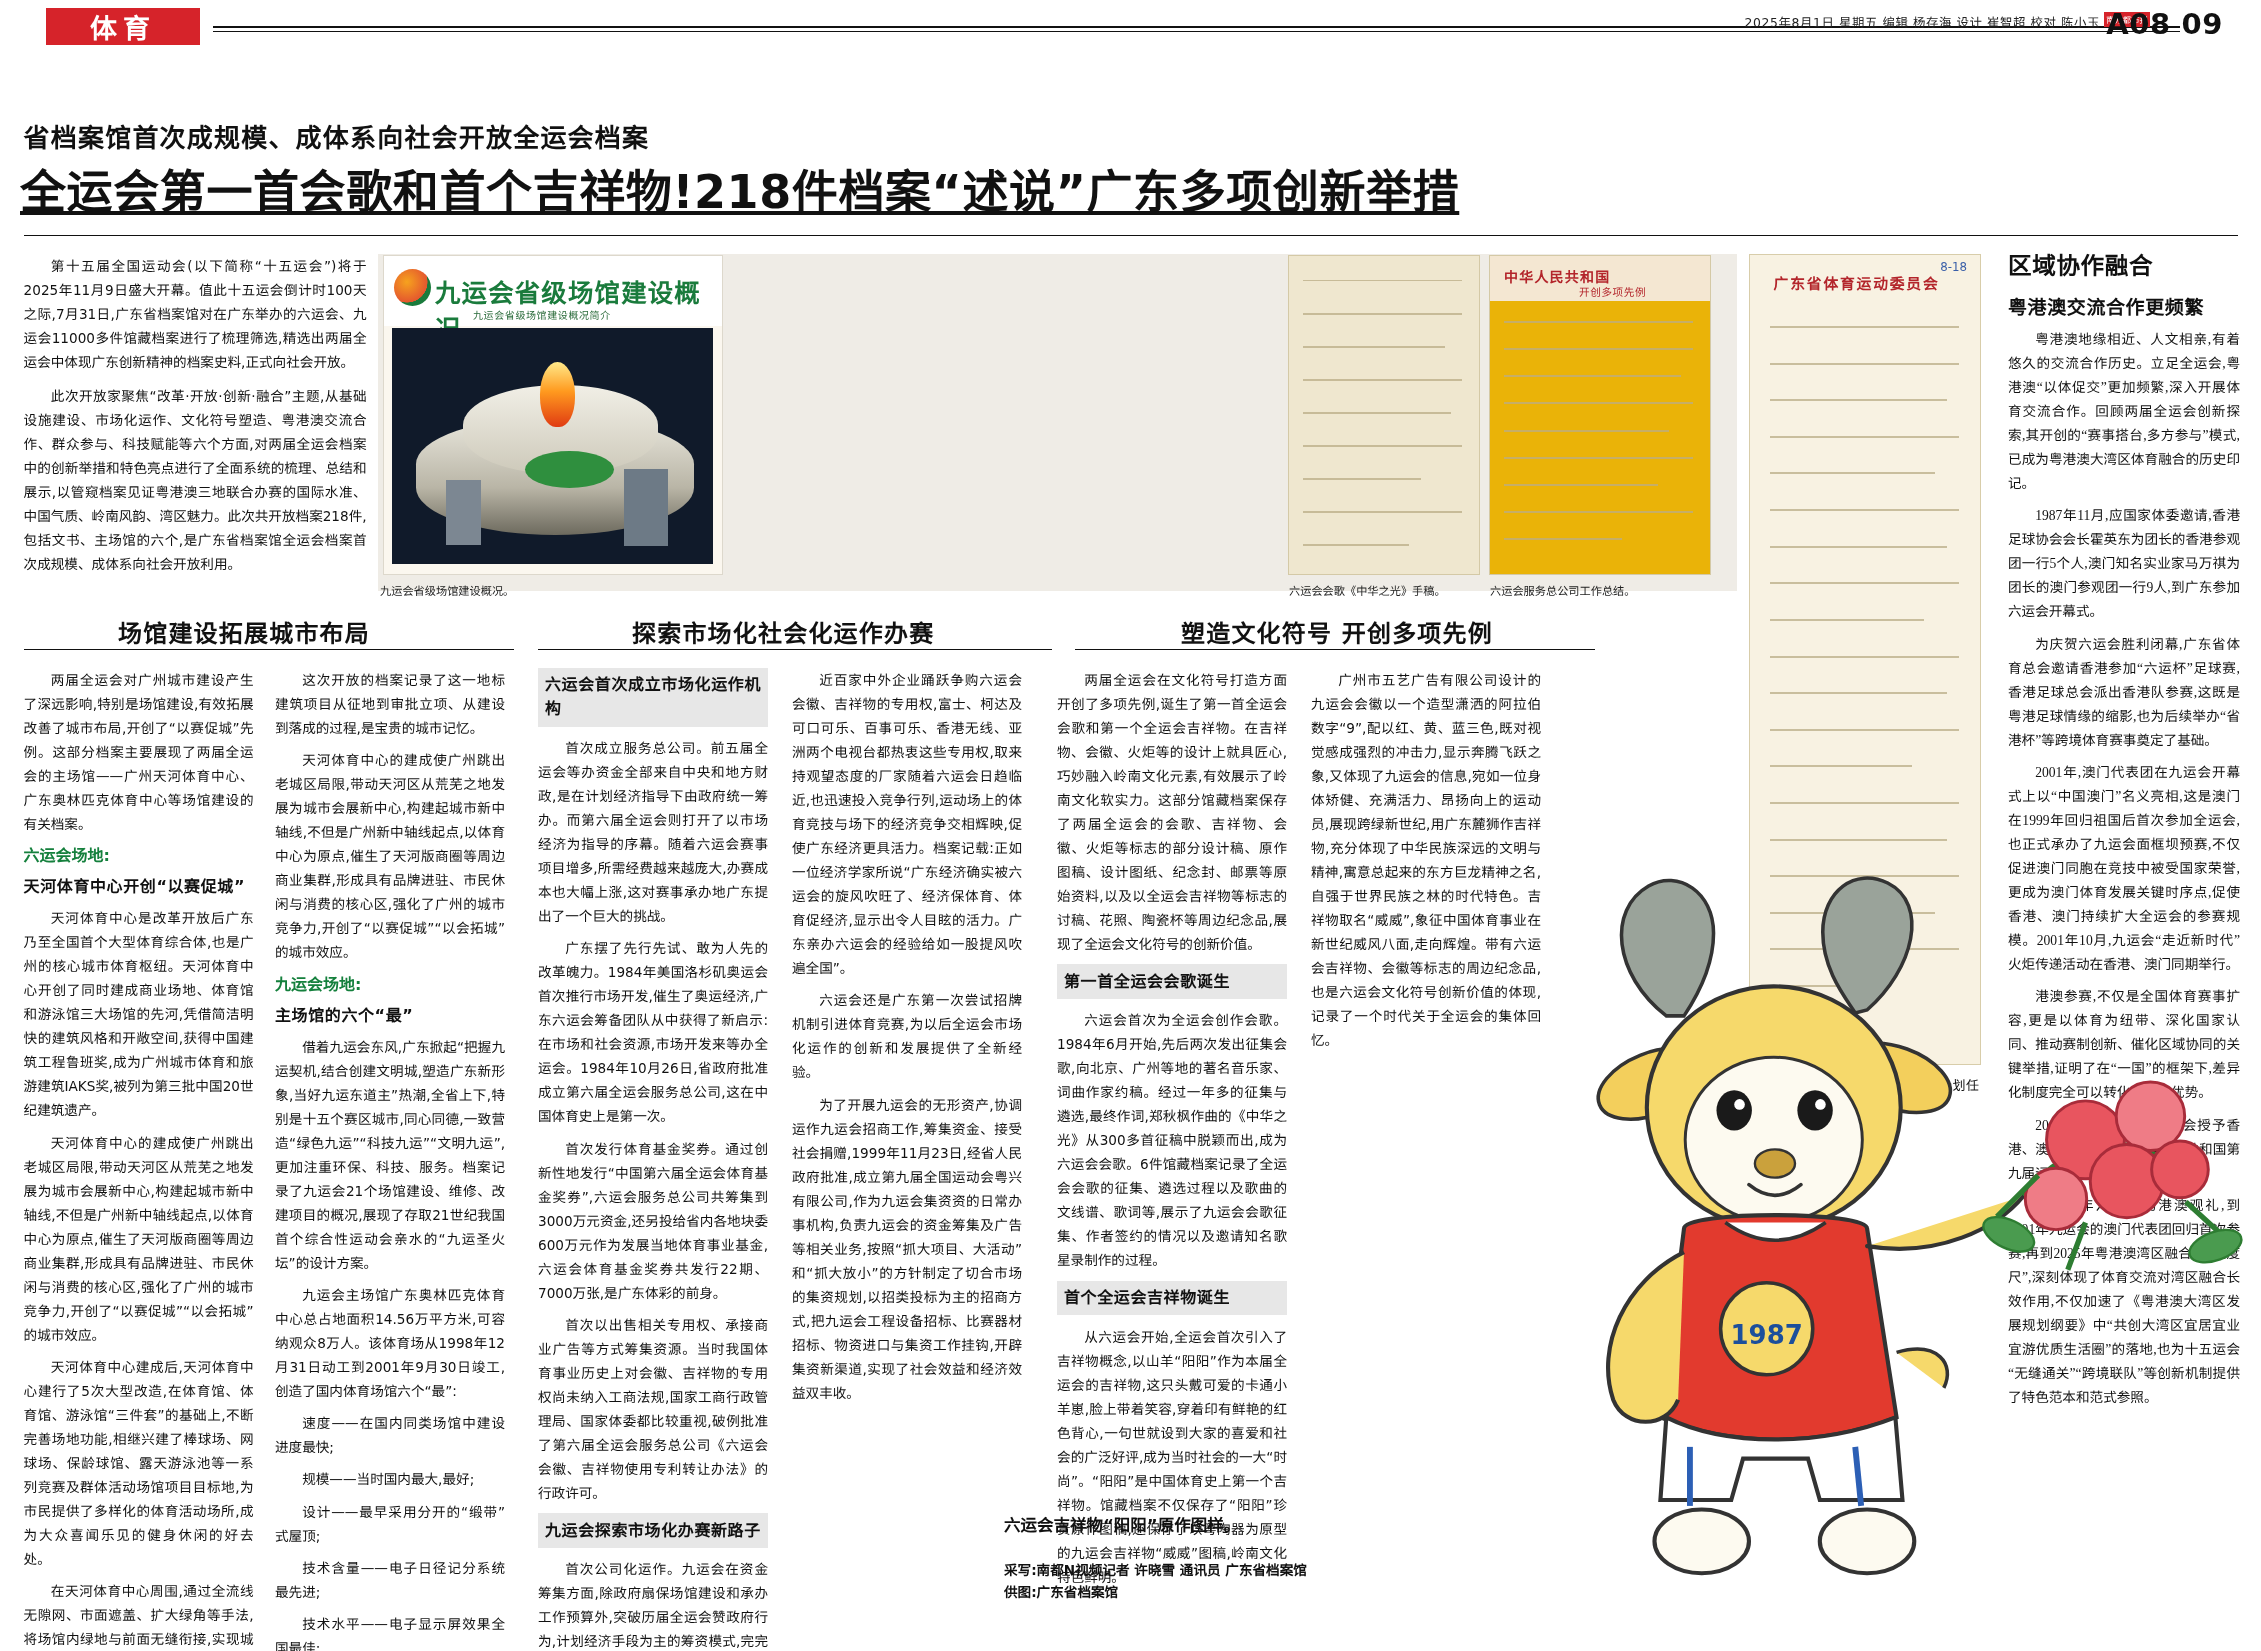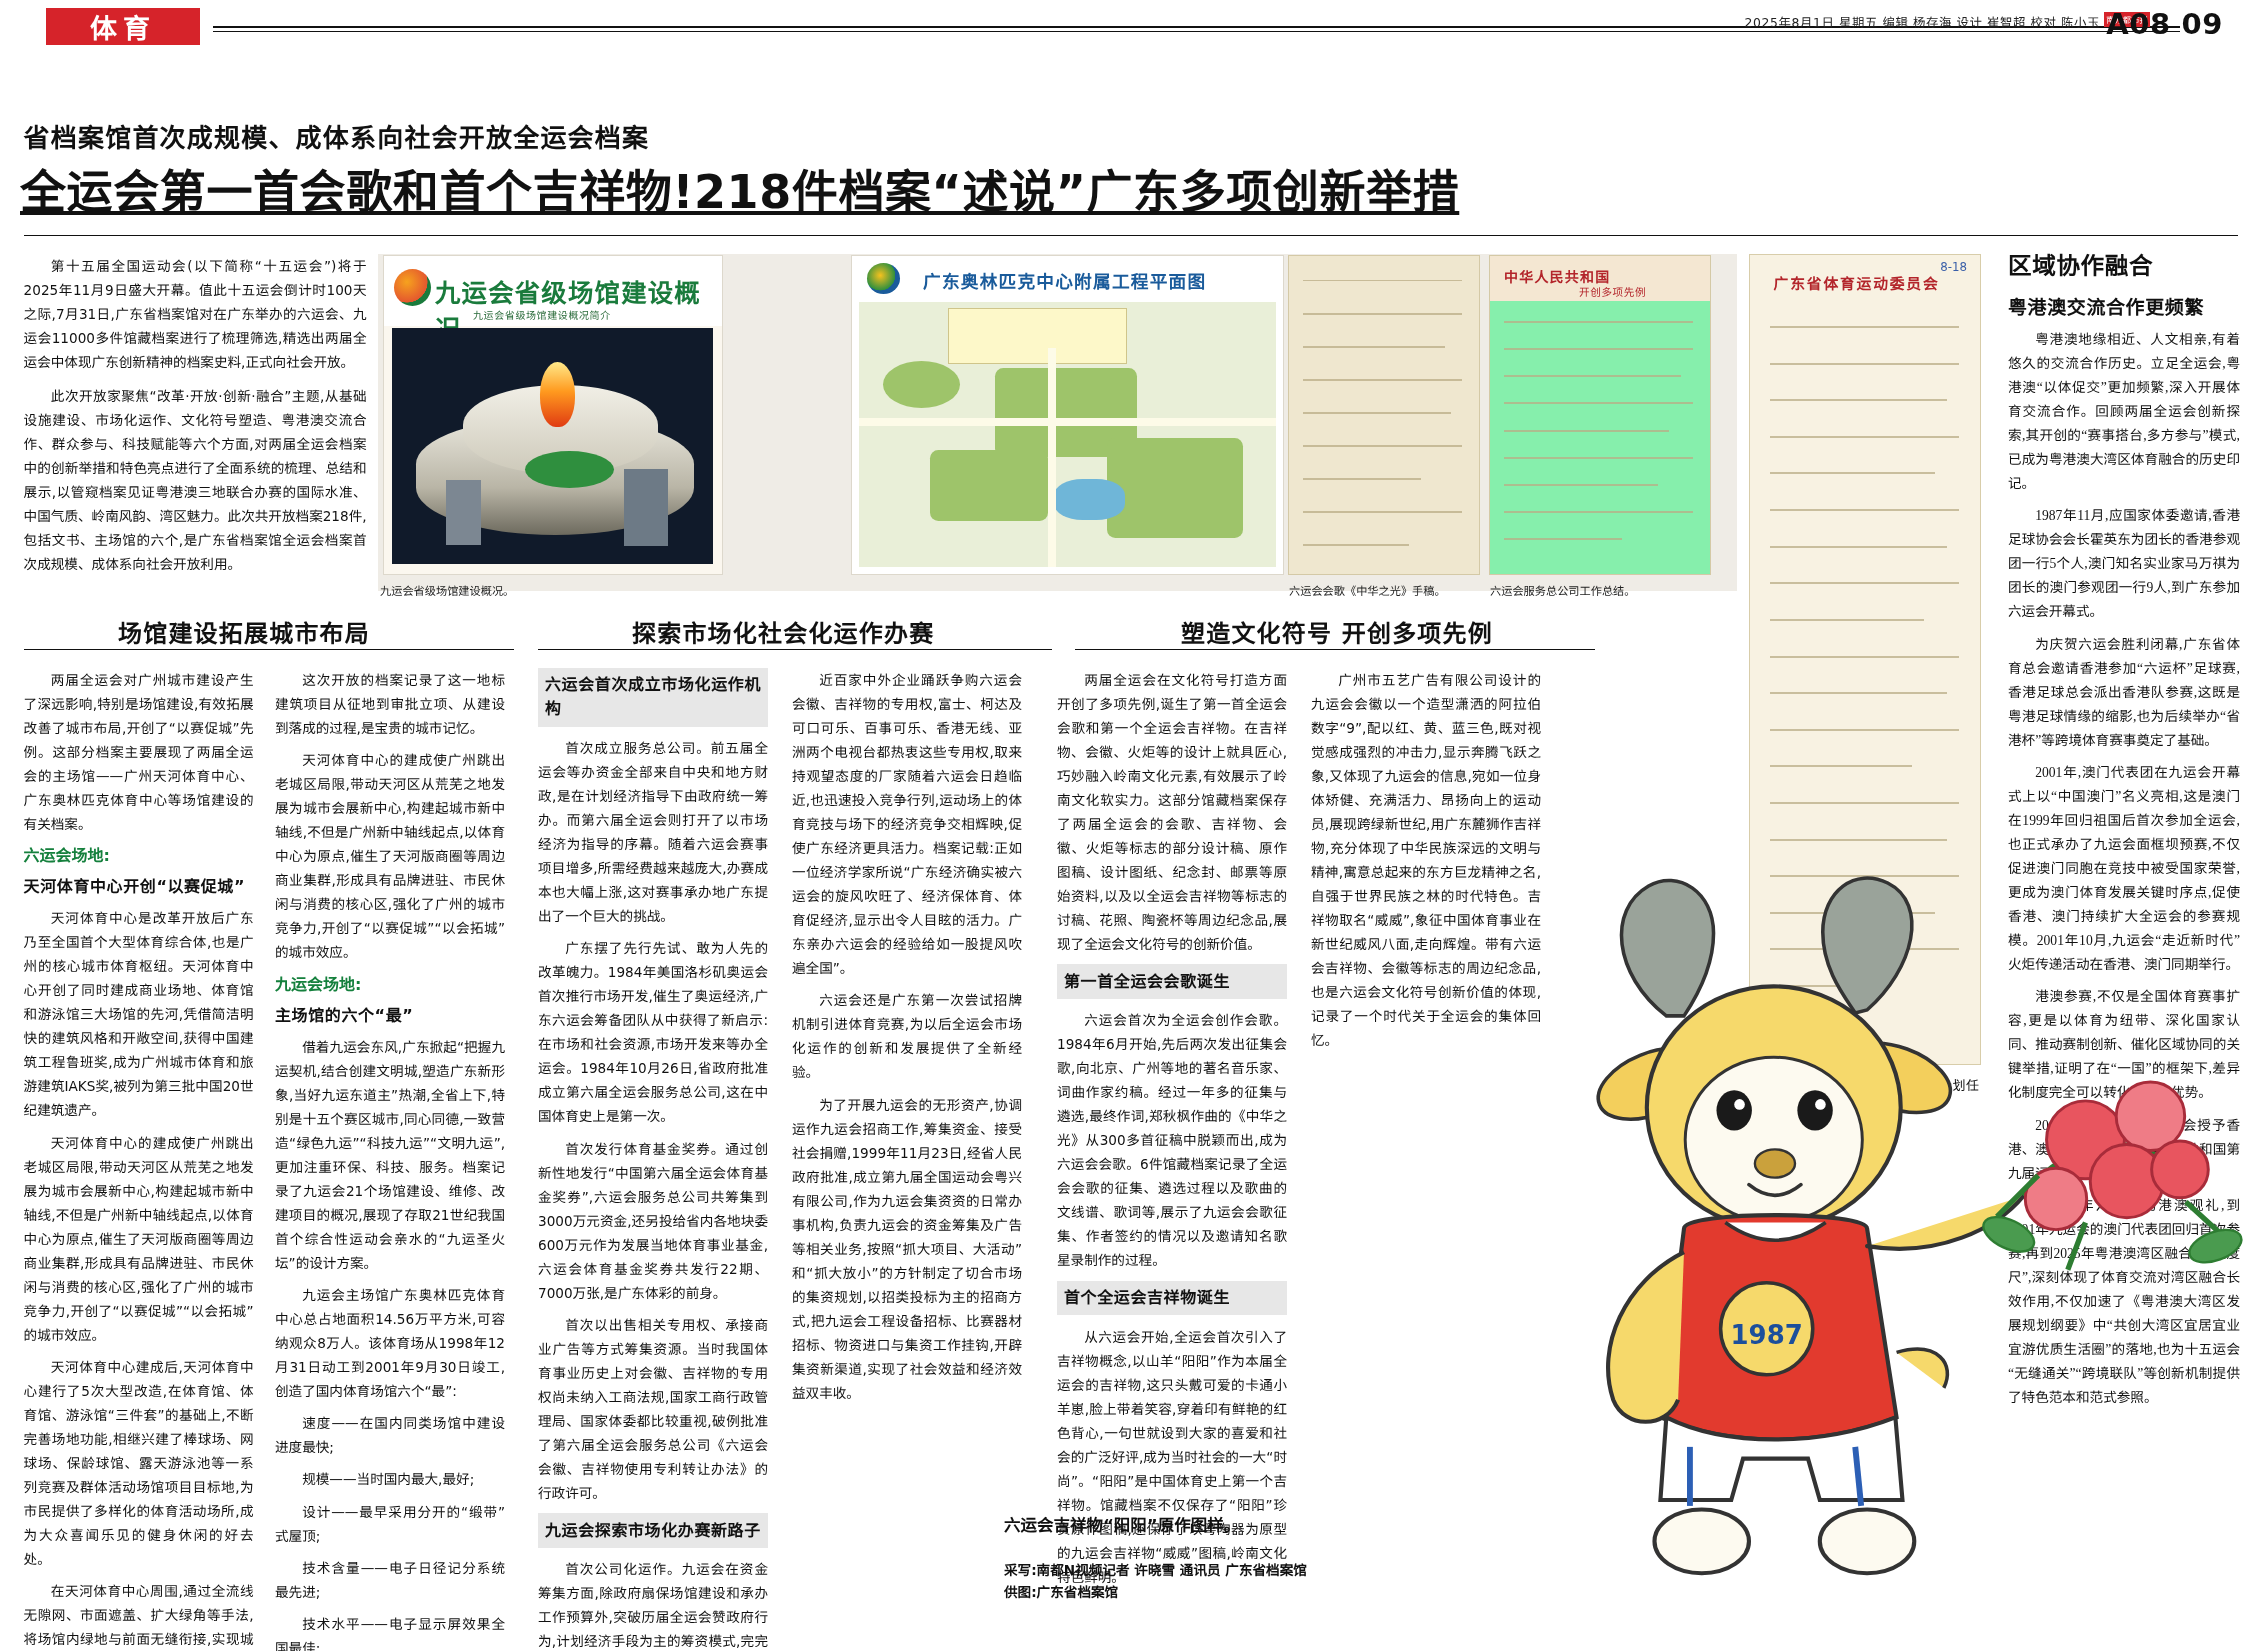--- a/index.html
+++ b/index.html
@@ -58,21 +58,21 @@
     background:radial-gradient(circle at 40% 40%,#f6c21e,#2f8f3e 55%,#1a5b9b 56%);}
   .p2-map{position:absolute;left:7px;top:46px;width:417px;height:265px;background:#e9efd8;}
   .m-green{position:absolute;background:#9ec46a;border-radius:8.3px;}
   .m-blue{position:absolute;background:#6fb6d8;border-radius:40%;}
   .m-road{position:absolute;background:#fdfbe8;}
   .m-note{position:absolute;background:#fdf8c9;border:0.6px solid #cfc58a;}
 
   
   .doc3{left:1288px;top:255px;width:190px;height:318px;background:#efe7cf;border:0.6px solid #d4c9a6;}
   
-  .doc4{left:1489px;top:255px;width:220px;height:318px;background:#86efac;border:0.6px solid #d4c9a6;}
+  .doc4{left:1489px;top:255px;width:220px;height:318px;background:#eab308;border:0.6px solid #d4c9a6;}
   .doc-lines{position:absolute;left:0;top:0;width:100%;height:100%;}
   .dl{position:absolute;height:1.8px;background:#b9ac86;opacity:.75;}
   .doc4-red{position:absolute;left:0;top:0;width:100%;height:45px;background:#f4e7d2;}
   .doc4-rt{position:absolute;left:14px;top:9.5px;font-size:14px;color:#b3252b;font-weight:bold;letter-spacing:1.2px;}
   .doc4-rt2{position:absolute;left:89px;top:28px;font-size:10.6px;color:#b3252b;letter-spacing:0.6px;}
 
   
   .doc5{left:1749px;top:254px;width:230px;height:809px;background:#f8f2e2;border:0.6px solid #d8cdaa;}
   .doc5-hd{position:absolute;left:23.6px;top:16.5px;font-size:14.8px;color:#b3252b;font-weight:bold;letter-spacing:1.8px;}
   .doc5-no{position:absolute;right:13px;top:4.7px;font-size:11.8px;color:#3a5fa8;}
@@ -139,36 +139,20 @@
       <div class="stadium"></div>
       <div class="stadium2"></div>
       <div class="pitch"></div>
       <div class="flame"></div>
       <div class="tower"></div>
       <div class="tower2"></div>
     </div>
   </div>
   <div class="ph-cap cap1">九运会省级场馆建设概况。</div>
 
-  <div class="ph poster2">
-    <div class="p2-head">
-      <div class="p2-logo"></div>
-      <div class="p2-title">广东奥林匹克中心附属工程平面图</div>
-    </div>
-    <div class="p2-map">
-      <div class="m-note" style="left:89px;top:5.9px;width:177px;height:54px;"></div>
-      <div class="m-green" style="left:136px;top:66px;width:142px;height:89px;"></div>
-      <div class="m-green" style="left:71px;top:148px;width:118px;height:71px;"></div>
-      <div class="m-green" style="left:248px;top:136px;width:136px;height:100px;"></div>
-      <div class="m-blue" style="left:195px;top:177px;width:71px;height:41px;"></div>
-      <div class="m-road" style="left:0;top:116px;width:417px;height:8.3px;"></div>
-      <div class="m-road" style="left:189px;top:46px;width:8.3px;height:219px;"></div>
-      <div class="m-green" style="left:23.6px;top:59px;width:77px;height:47px;border-radius:50%;"></div>
-    </div>
-  </div>
 
   <div class="ph doc3">
     <div class="doc-lines">
       <div class="dl" style="left:14px;top:23.6px;width:159px;"></div>
       <div class="dl" style="left:14px;top:57px;width:159px;"></div>
       <div class="dl" style="left:14px;top:90px;width:142px;"></div>
       <div class="dl" style="left:14px;top:123px;width:159px;"></div>
       <div class="dl" style="left:14px;top:156px;width:148px;"></div>
       <div class="dl" style="left:14px;top:189px;width:159px;"></div>
       <div class="dl" style="left:14px;top:222px;width:118px;"></div>

